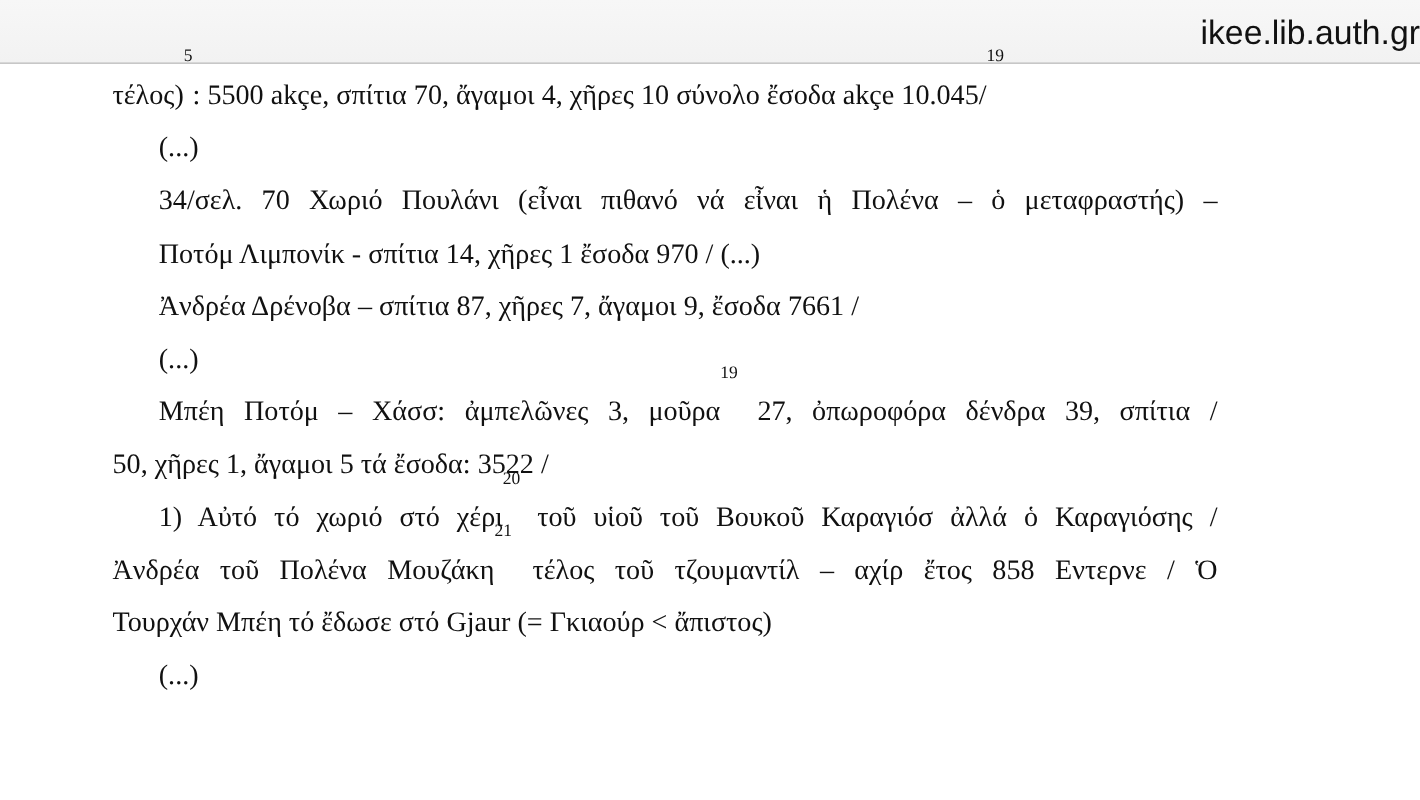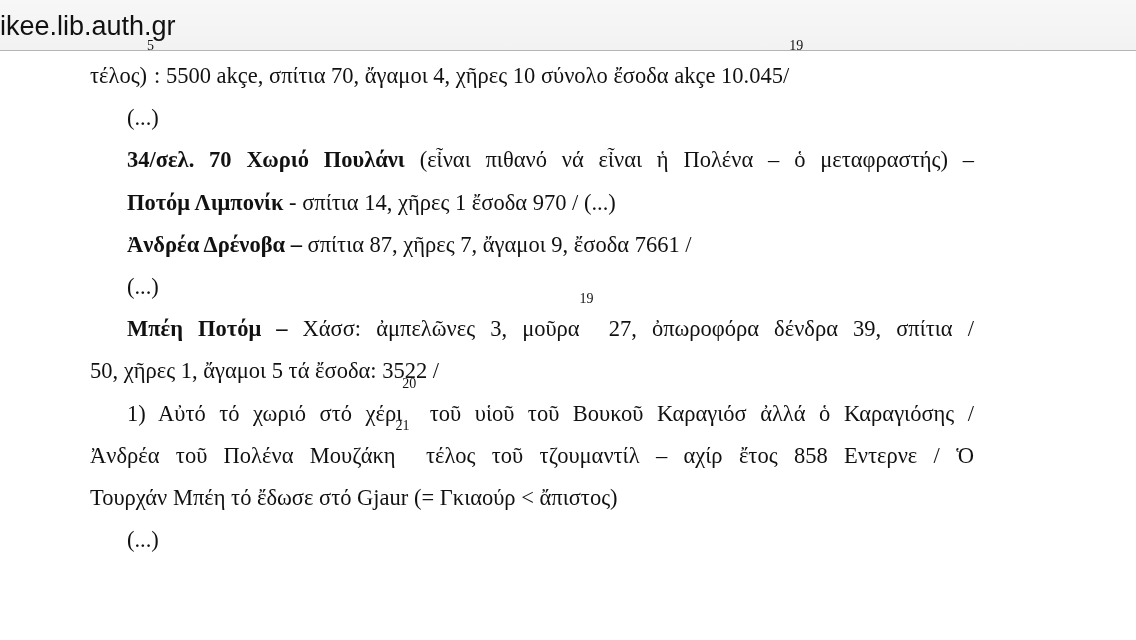--- a/index.html
+++ b/index.html
@@ -5,21 +5,21 @@
   html, body { margin: 0; padding: 0; }
   body {
     width: 1136px; height: 640px; overflow: hidden;
     background: #ffffff;
     position: relative;
   }
   .url-bar {
     position: absolute; left: 0; top: 0; width: 1136px; height: 50px;
     background: linear-gradient(#f7f7f7, #f2f2f2);
     border-bottom: 1px solid #b5b5b5;
-    display: flex; align-items: center; justify-content: flex-start;
+    display: flex; align-items: center; justify-content: flex-end;
   }
   .url-text {
     font-family: "Liberation Sans", sans-serif;
     font-size: 27px; color: #111;
     letter-spacing: 0px;
     margin-top: 2px;
   }
   .page {
     position: absolute; left: 90px; top: 55px; width: 884px;
     font-family: "Liberation Serif", "DejaVu Serif", serif;
@@ -28,21 +28,21 @@
   .line {
     height: 42.2px; line-height: 42px;
     white-space: nowrap;
     position: relative;
   }
   .line.justify {
     text-align: justify; text-align-last: justify;
     white-space: normal;
   }
   .indent { padding-left: 37px; }
-  b { font-weight: bold; }
+  b { font-weight: normal; }
   sup {
     font-size: 14px; vertical-align: top; position: relative; top: -9px;
     line-height: 0;
   }
 </style>
 </head>
 <body>
 
 <div class="url-bar">
   <span class="url-text">ikee.lib.auth.gr</span>

